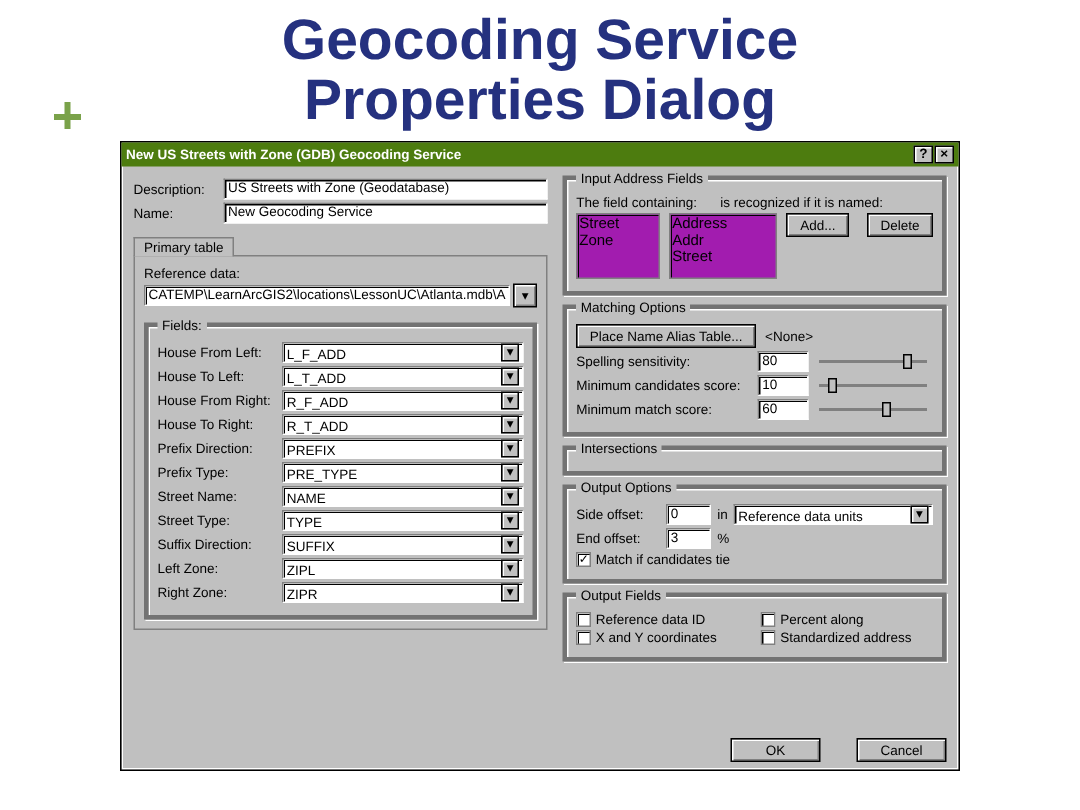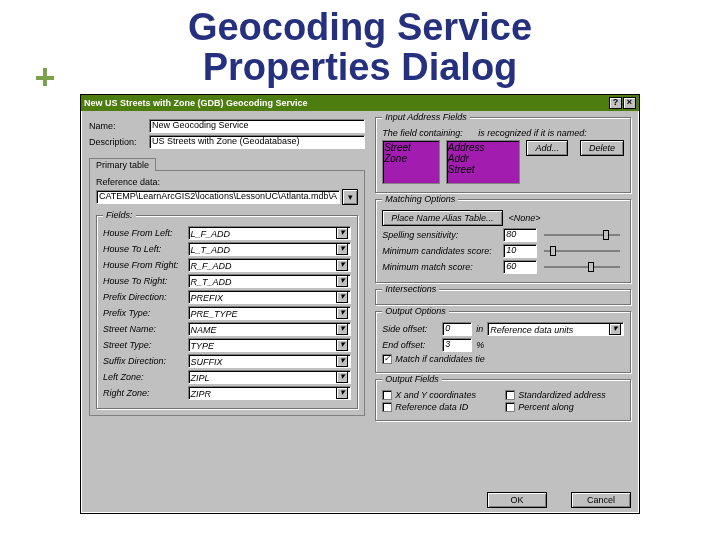--- a/index.html
+++ b/index.html
@@ -14,21 +14,21 @@
   .tbtn { width:13px; height:12px; background:#c0c0c0; border:1px solid #000; box-shadow: 1px 1px 0 #fff inset; margin-left:1px; text-align:center; line-height:9px; color:#000; }
   .pane { display:flex; height:calc(100% - 16px); }
   .left { width: 52%; padding: 6px 6px 6px 8px; }
   .right { width: 48%; padding: 6px 8px 6px 4px; }
   .row { display:flex; align-items:center; margin:2px 0; }
   .lbl { color:#000; }
   .input, select, .combo { background:#fff; border:1px solid #808080; border-right-color:#fff; border-bottom-color:#fff; box-shadow: 1px 1px 0 #000 inset; height:14px; padding:0 2px; font-size:9px; }
   .combo { display:flex; align-items:flex-end; }
   .combo .arrow { margin-left:auto; width:12px; height:12px; background:#c0c0c0; border:1px solid #000; box-shadow:1px 1px 0 #fff inset; text-align:center; line-height:9px; }
   .btn { background:#c0c0c0; border:1px solid #000; box-shadow:1px 1px 0 #fff inset, -1px -1px 0 #808080 inset; height:16px; padding:0 8px; font-size:9px; display:inline-flex; align-items:center; justify-content:center; }
-  .group { border:1px solid #737373; box-shadow: 1px 1px 0 #fff inset, 1px 1px 0 #fff; padding: 8px 6px 6px; margin-top:6px; position:relative;font-style:italic; }
+  .group { border:3px solid #737373; box-shadow: 1px 1px 0 #fff inset, 1px 1px 0 #fff; padding: 8px 6px 6px; margin-top:6px; position:relative; }
   .group > .legend { position:absolute; top:-6px; left:6px; background:#c0c0c0; padding:0 3px; }
   .tab { display:inline-block; background:#c0c0c0; border:1px solid #808080; border-bottom:none; padding:1px 6px; position:relative; top:1px; }
   .tabbody { border:1px solid #808080; padding:6px; }
   .listbox { background:#a21caf; border:1px solid #808080; box-shadow: 1px 1px 0 #000 inset; min-height:44px; font-size:10px; padding:1px; }
   .listbox div { line-height:11px; }
   .slider-track { flex:1; height:2px; background:#808080; position:relative; margin:0 4px; }
   .slider-thumb { position:absolute; top:-4px; width:6px; height:10px; background:#c0c0c0; border:1px solid #000; }
   .cb { width:10px; height:10px; background:#fff; border:1px solid #808080; box-shadow:1px 1px 0 #000 inset; margin-right:3px; display:inline-flex; align-items:center; justify-content:center; font-size:8px; }
   .footer { position:absolute; bottom:5px; right:8px; display:flex; gap:24px; }
   .fieldcol1 { width:88px; }
@@ -54,26 +54,26 @@
     <span>New US Streets with Zone (GDB) Geocoding Service</span>
     <span class="spacer"></span>
     <div class="tbtn">?</div>
     <div class="tbtn">×</div>
   </div>
 
   <div class="pane">
 
     <div class="left">
       <div class="row">
+        <span class="lbl" style="width:60px">Description:</span>
+        <div class="input" style="flex:1">US Streets with Zone (Geodatabase)</div>
+      </div>
+      <div class="row">
         <span class="lbl" style="width:60px">Name:</span>
         <div class="input" style="flex:1">New Geocoding Service</div>
-      </div>
-      <div class="row">
-        <span class="lbl" style="width:60px">Description:</span>
-        <div class="input" style="flex:1">US Streets with Zone (Geodatabase)</div>
       </div>
 
       <div style="margin-top:8px">
         <span class="tab">Primary table</span>
         <div class="tabbody">
           <div class="lbl">Reference data:</div>
           <div class="row">
             <div class="input" style="flex:1; overflow:hidden; white-space:nowrap">CATEMP\LearnArcGIS2\locations\LessonUC\Atlanta.mdb\A</div>
             <div class="btn" style="width:16px;padding:0;margin-left:2px">
                 <span>▾</span>
@@ -242,29 +242,29 @@
         <div class="row">
           <span class="cb">✓</span>
           <span class="lbl">Match if candidates tie</span>
         </div>
       </div>
 
       <div class="group">
         <span class="legend">Output Fields</span>
         <div class="row">
           <span class="cb"></span>
+          <span class="lbl" style="width:110px">Reference data ID</span>
+          <span class="cb"></span>
+          <span class="lbl">Percent along</span>
+        </div>
+        <div class="row">
+          <span class="cb"></span>
           <span class="lbl" style="width:110px">X and Y coordinates</span>
           <span class="cb"></span>
           <span class="lbl">Standardized address</span>
-        </div>
-        <div class="row">
-          <span class="cb"></span>
-          <span class="lbl" style="width:110px">Reference data ID</span>
-          <span class="cb"></span>
-          <span class="lbl">Percent along</span>
         </div>
       </div>
     </div>
   </div>
 
   <div class="footer">
     <div class="btn" style="width:60px">OK</div>
     <div class="btn" style="width:60px">Cancel</div>
   </div>
 </div>

